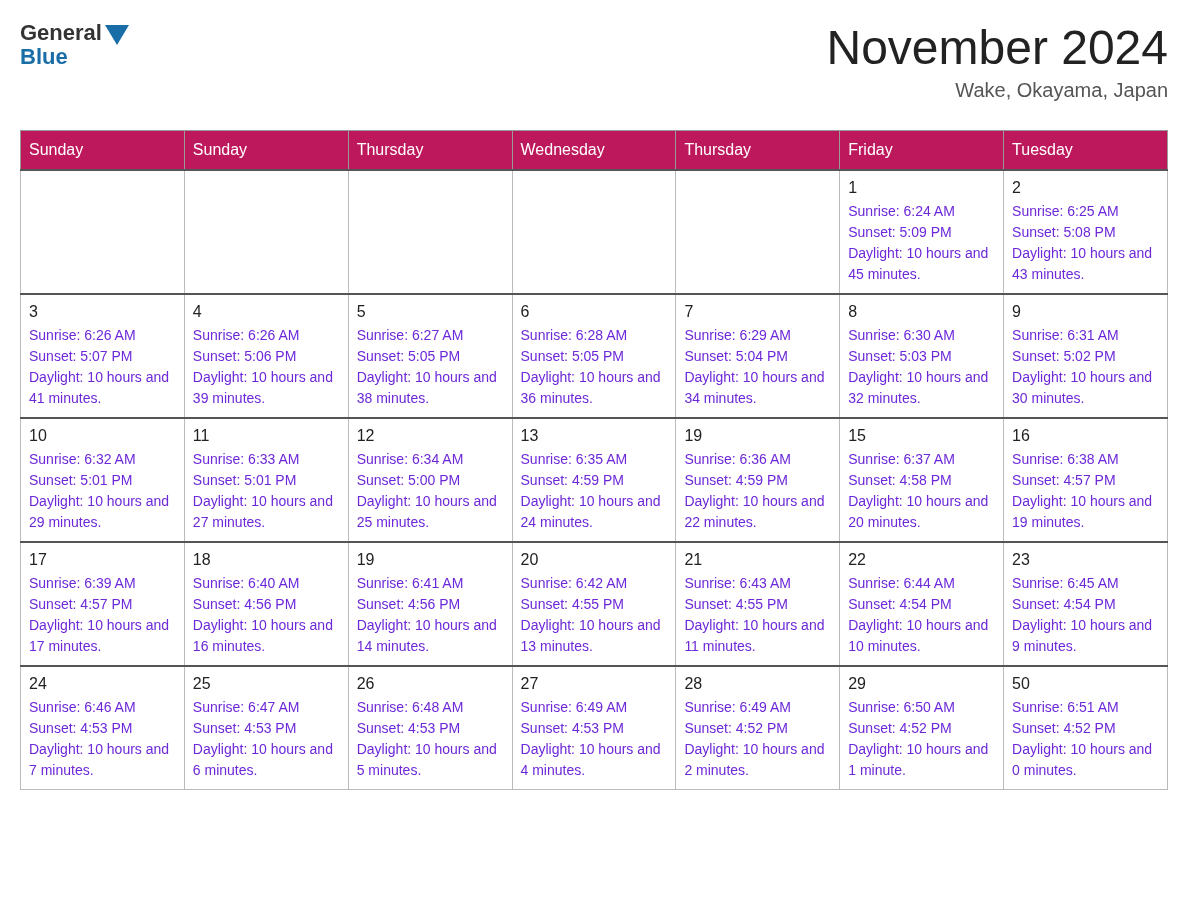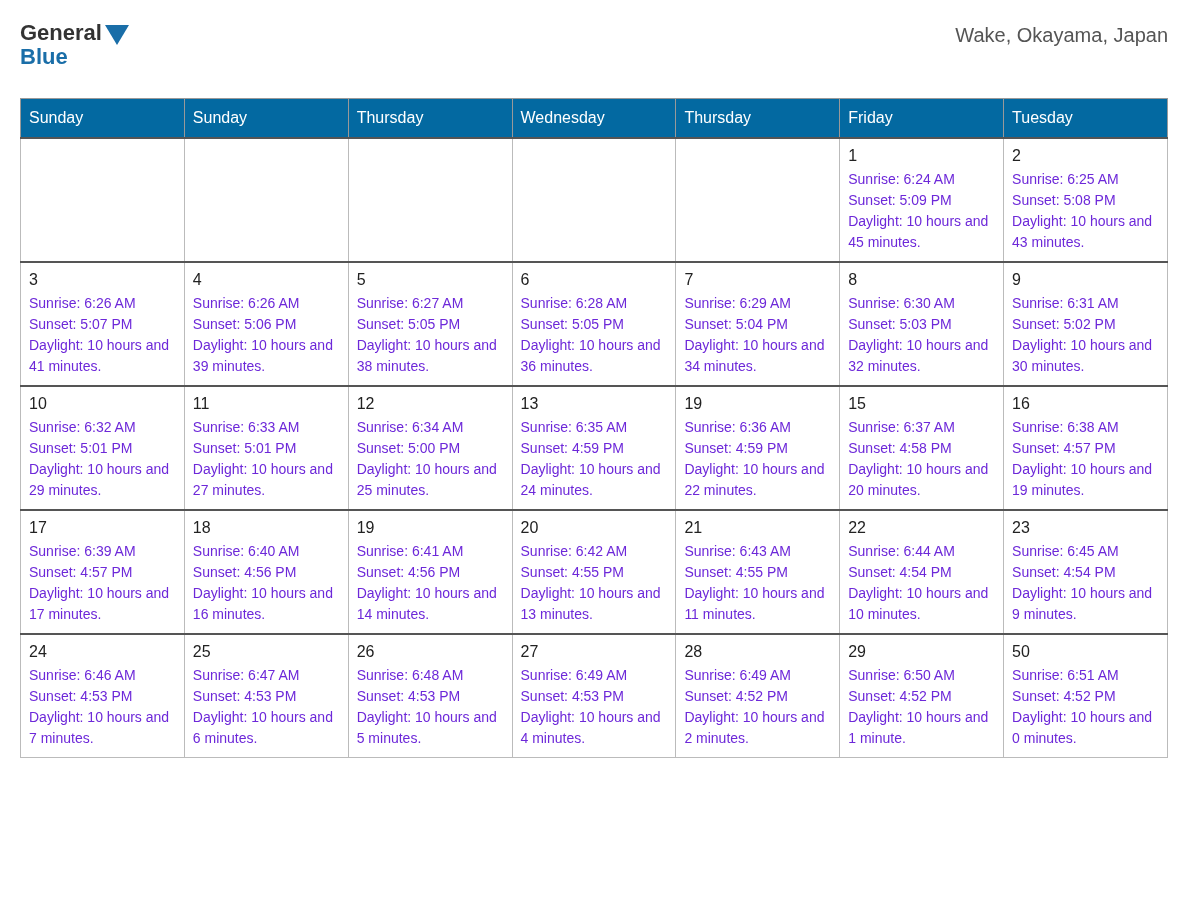--- a/index.html
+++ b/index.html
@@ -57,21 +57,21 @@
       font-size: 20px;
       color: #555;
       margin-top: 4px;
     }
     .calendar {
       width: 100%;
       border-collapse: collapse;
       border: 1px solid #999;
     }
     .calendar th {
-      background-color: #0369a1;
+      background-color: #be185d;
       color: #fff;
       padding: 10px 8px;
       font-size: 16px;
       font-weight: normal;
       text-align: left;
       border: 1px solid #999;
     }
     .calendar td {
       vertical-align: top;
       padding: 8px;
@@ -106,20 +106,21 @@
 
 <div class="header">
   <div class="logo">
     <div class="logo-top">
       <span class="logo-general">General</span>
       <div class="logo-triangle"></div>
     </div>
     <span class="logo-blue">Blue</span>
   </div>
   <div class="title-section">
+    <div class="month-title">November 2024</div>
     <div class="location">Wake, Okayama, Japan</div>
   </div>
 </div>
 
 <table class="calendar">
   <thead>
     <tr>
     <th>Sunday</th>
         <th>Sunday</th>
         <th>Thursday</th>

